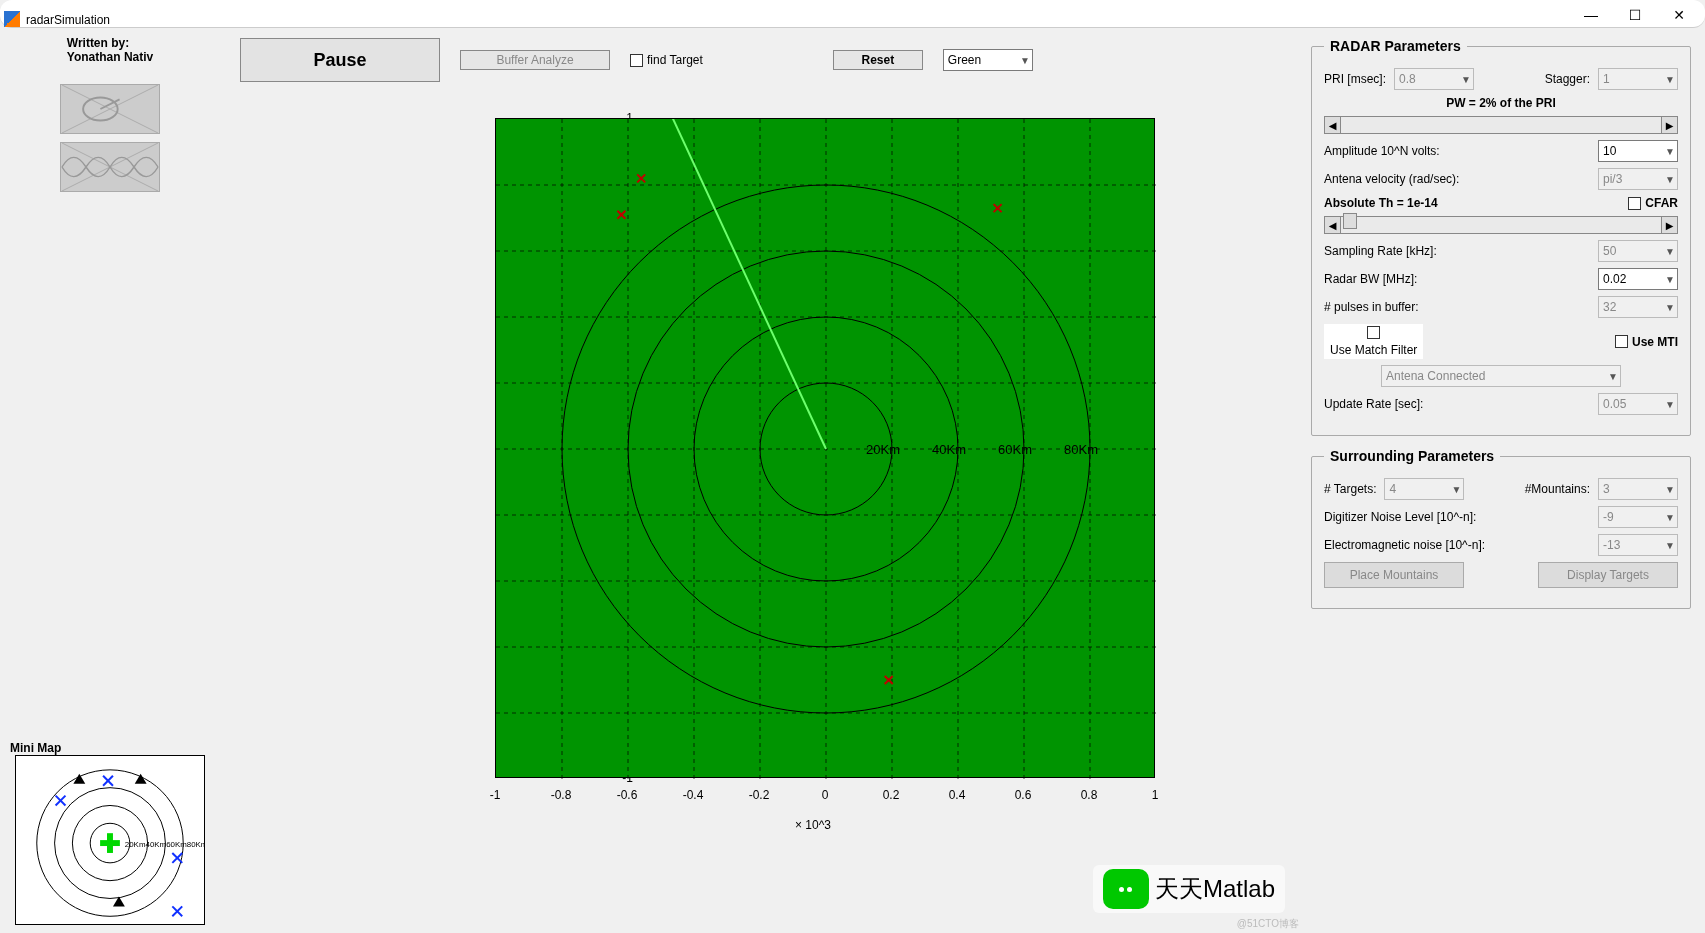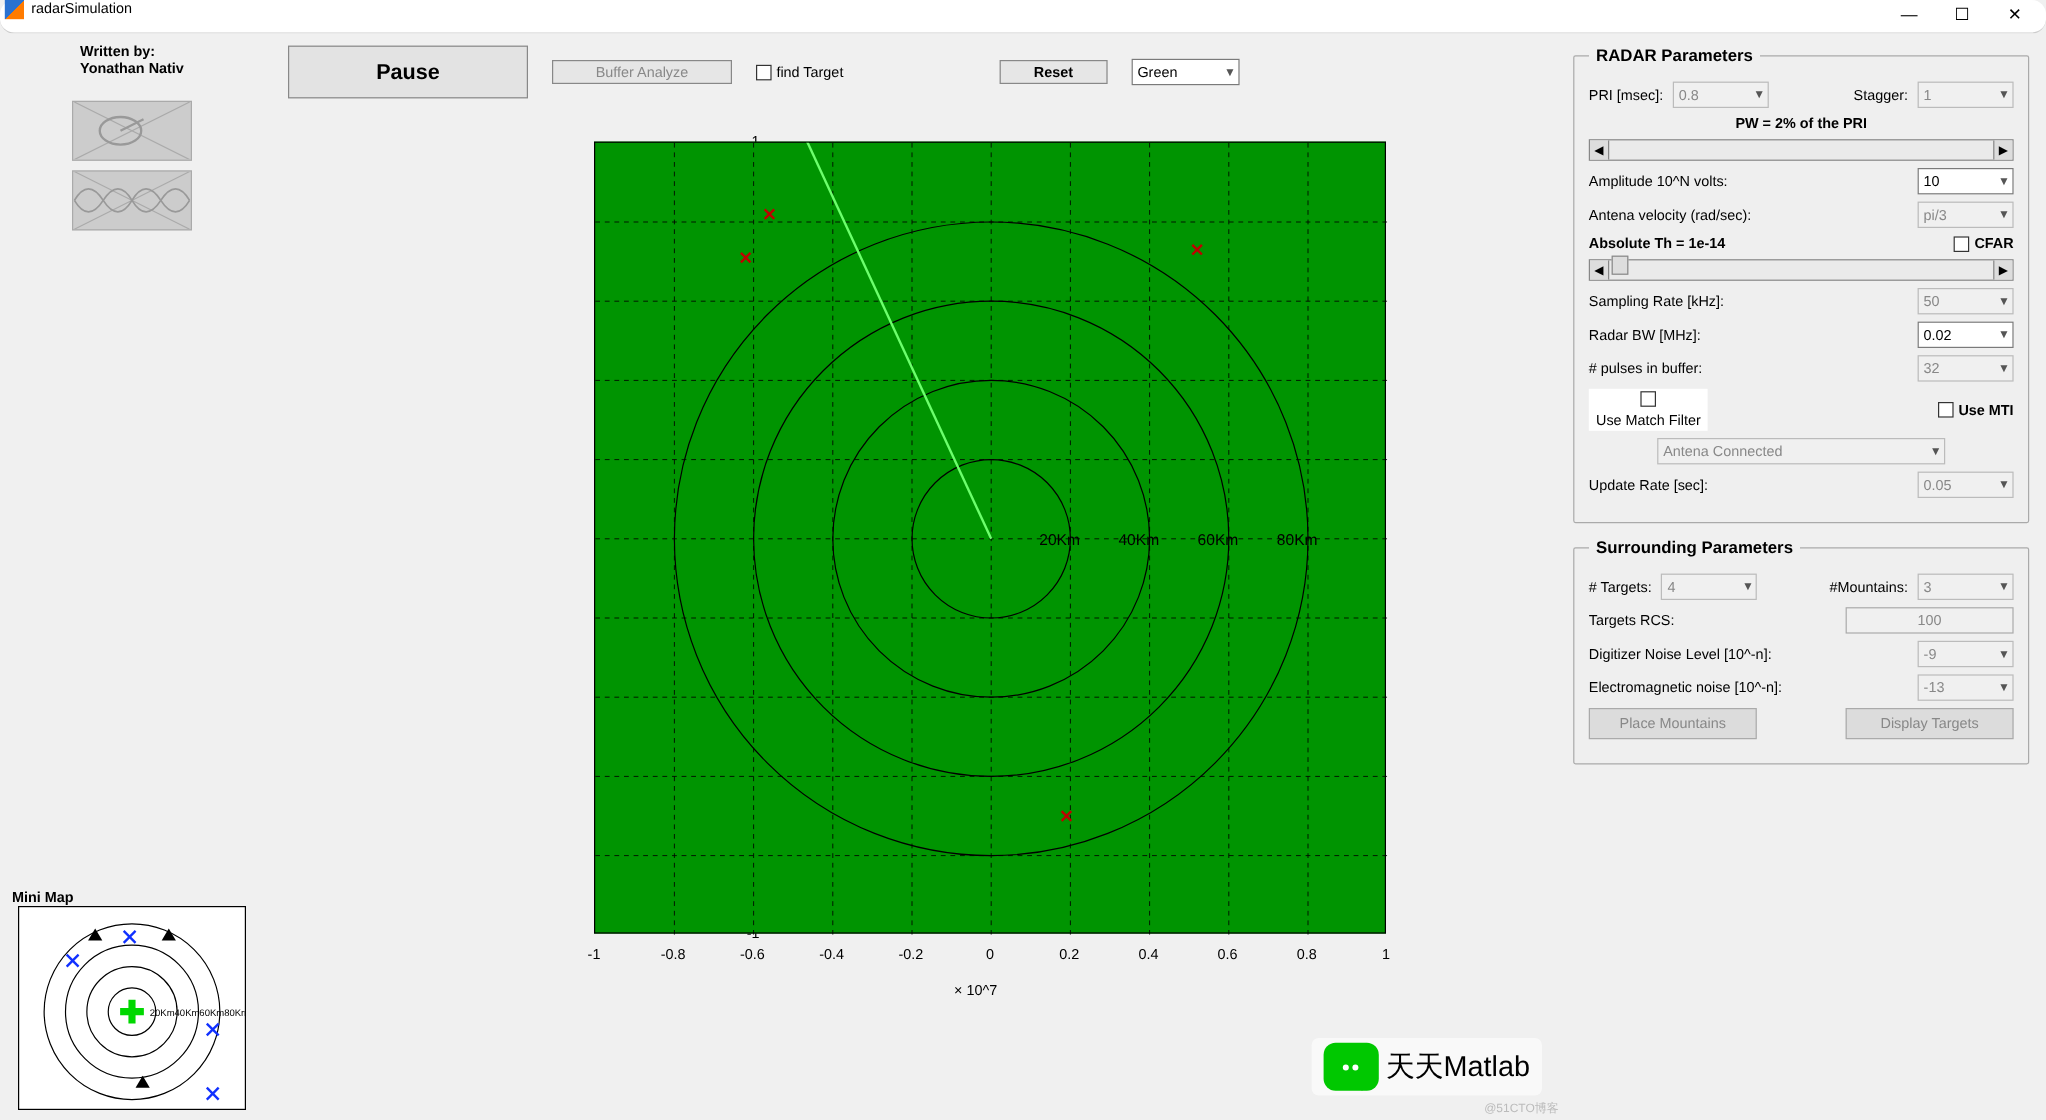--- a/index.html
+++ b/index.html
@@ -6,21 +6,21 @@
   html, body {
     margin: 0; padding: 0;
     font-family: "Segoe UI", Arial, sans-serif;
     font-size: 12px;
     background: #f0f0f0;
     width: 1705px; height: 933px;
     overflow: hidden;
     color: #000;
   }
   .titlebar {
-    display:flex; align-items:flex-start; background:#fff; height:28px;
+    display:flex; align-items:flex-end; background:#fff; height:28px;
     border-bottom:1px solid #ccc; padding:0 4px;border-radius:12px;
   }
   .titlebar .logo { width:16px;height:16px;background:linear-gradient(135deg,#2a72d1 50%,#ff7b00 50%);margin-right:6px;}
   .titlebar .title { flex:0 0 auto;}
   .titlebar .spacer{flex:1 1 auto;}
   .winbtn{width:44px;height:24px;display:flex;align-items:center;justify-content:center;font-size:14px;}
   .app {
     display:flex; height:calc(100% - 28px);
   }
   .leftcol {
@@ -196,21 +196,21 @@
     <div class="tick xtick" style="left:341px">-0.8</div>
     <div class="tick xtick" style="left:407px">-0.6</div>
     <div class="tick xtick" style="left:473px">-0.4</div>
     <div class="tick xtick" style="left:539px">-0.2</div>
     <div class="tick xtick" style="left:605px">0</div>
     <div class="tick xtick" style="left:671px">0.2</div>
     <div class="tick xtick" style="left:737px">0.4</div>
     <div class="tick xtick" style="left:803px">0.6</div>
     <div class="tick xtick" style="left:869px">0.8</div>
     <div class="tick xtick" style="left:935px">1</div>
-    <div class="xlabel">× 10^7</div>
+    <div class="xlabel">× 10^3</div>
 
     <div class="plotarea">
       <svg viewBox="0 0 660 660" width="660" height="660">
         <defs>
           <pattern id="dash" width="4" height="4" patternUnits="userSpaceOnUse">
               <rect width="4" height="4" fill="none"></rect>
             </pattern>
         </defs>
 
         <g stroke="#000" stroke-dasharray="4 4" stroke-width="0.7">
@@ -399,25 +399,20 @@
             <span class="chev">▼</span>
           </div>
         <span class="grow"></span>
         <span class="label">#Mountains:</span>
         <div class="select disabled" style="width:55px">
             <span>3</span>
             <span class="chev">▼</span>
           </div>
       </div>
       <div class="row">
-        <span class="label">Targets RCS:</span>
-        <span class="grow"></span>
-        <div class="textfield disabled" style="width:140px">100</div>
-      </div>
-      <div class="row">
         <span class="label">Digitizer Noise Level [10^-n]:</span>
         <span class="grow"></span>
         <div class="select disabled" style="width:70px">
             <span>-9</span>
             <span class="chev">▼</span>
           </div>
       </div>
       <div class="row">
         <span class="label">Electromagnetic noise [10^-n]:</span>
         <span class="grow"></span>

